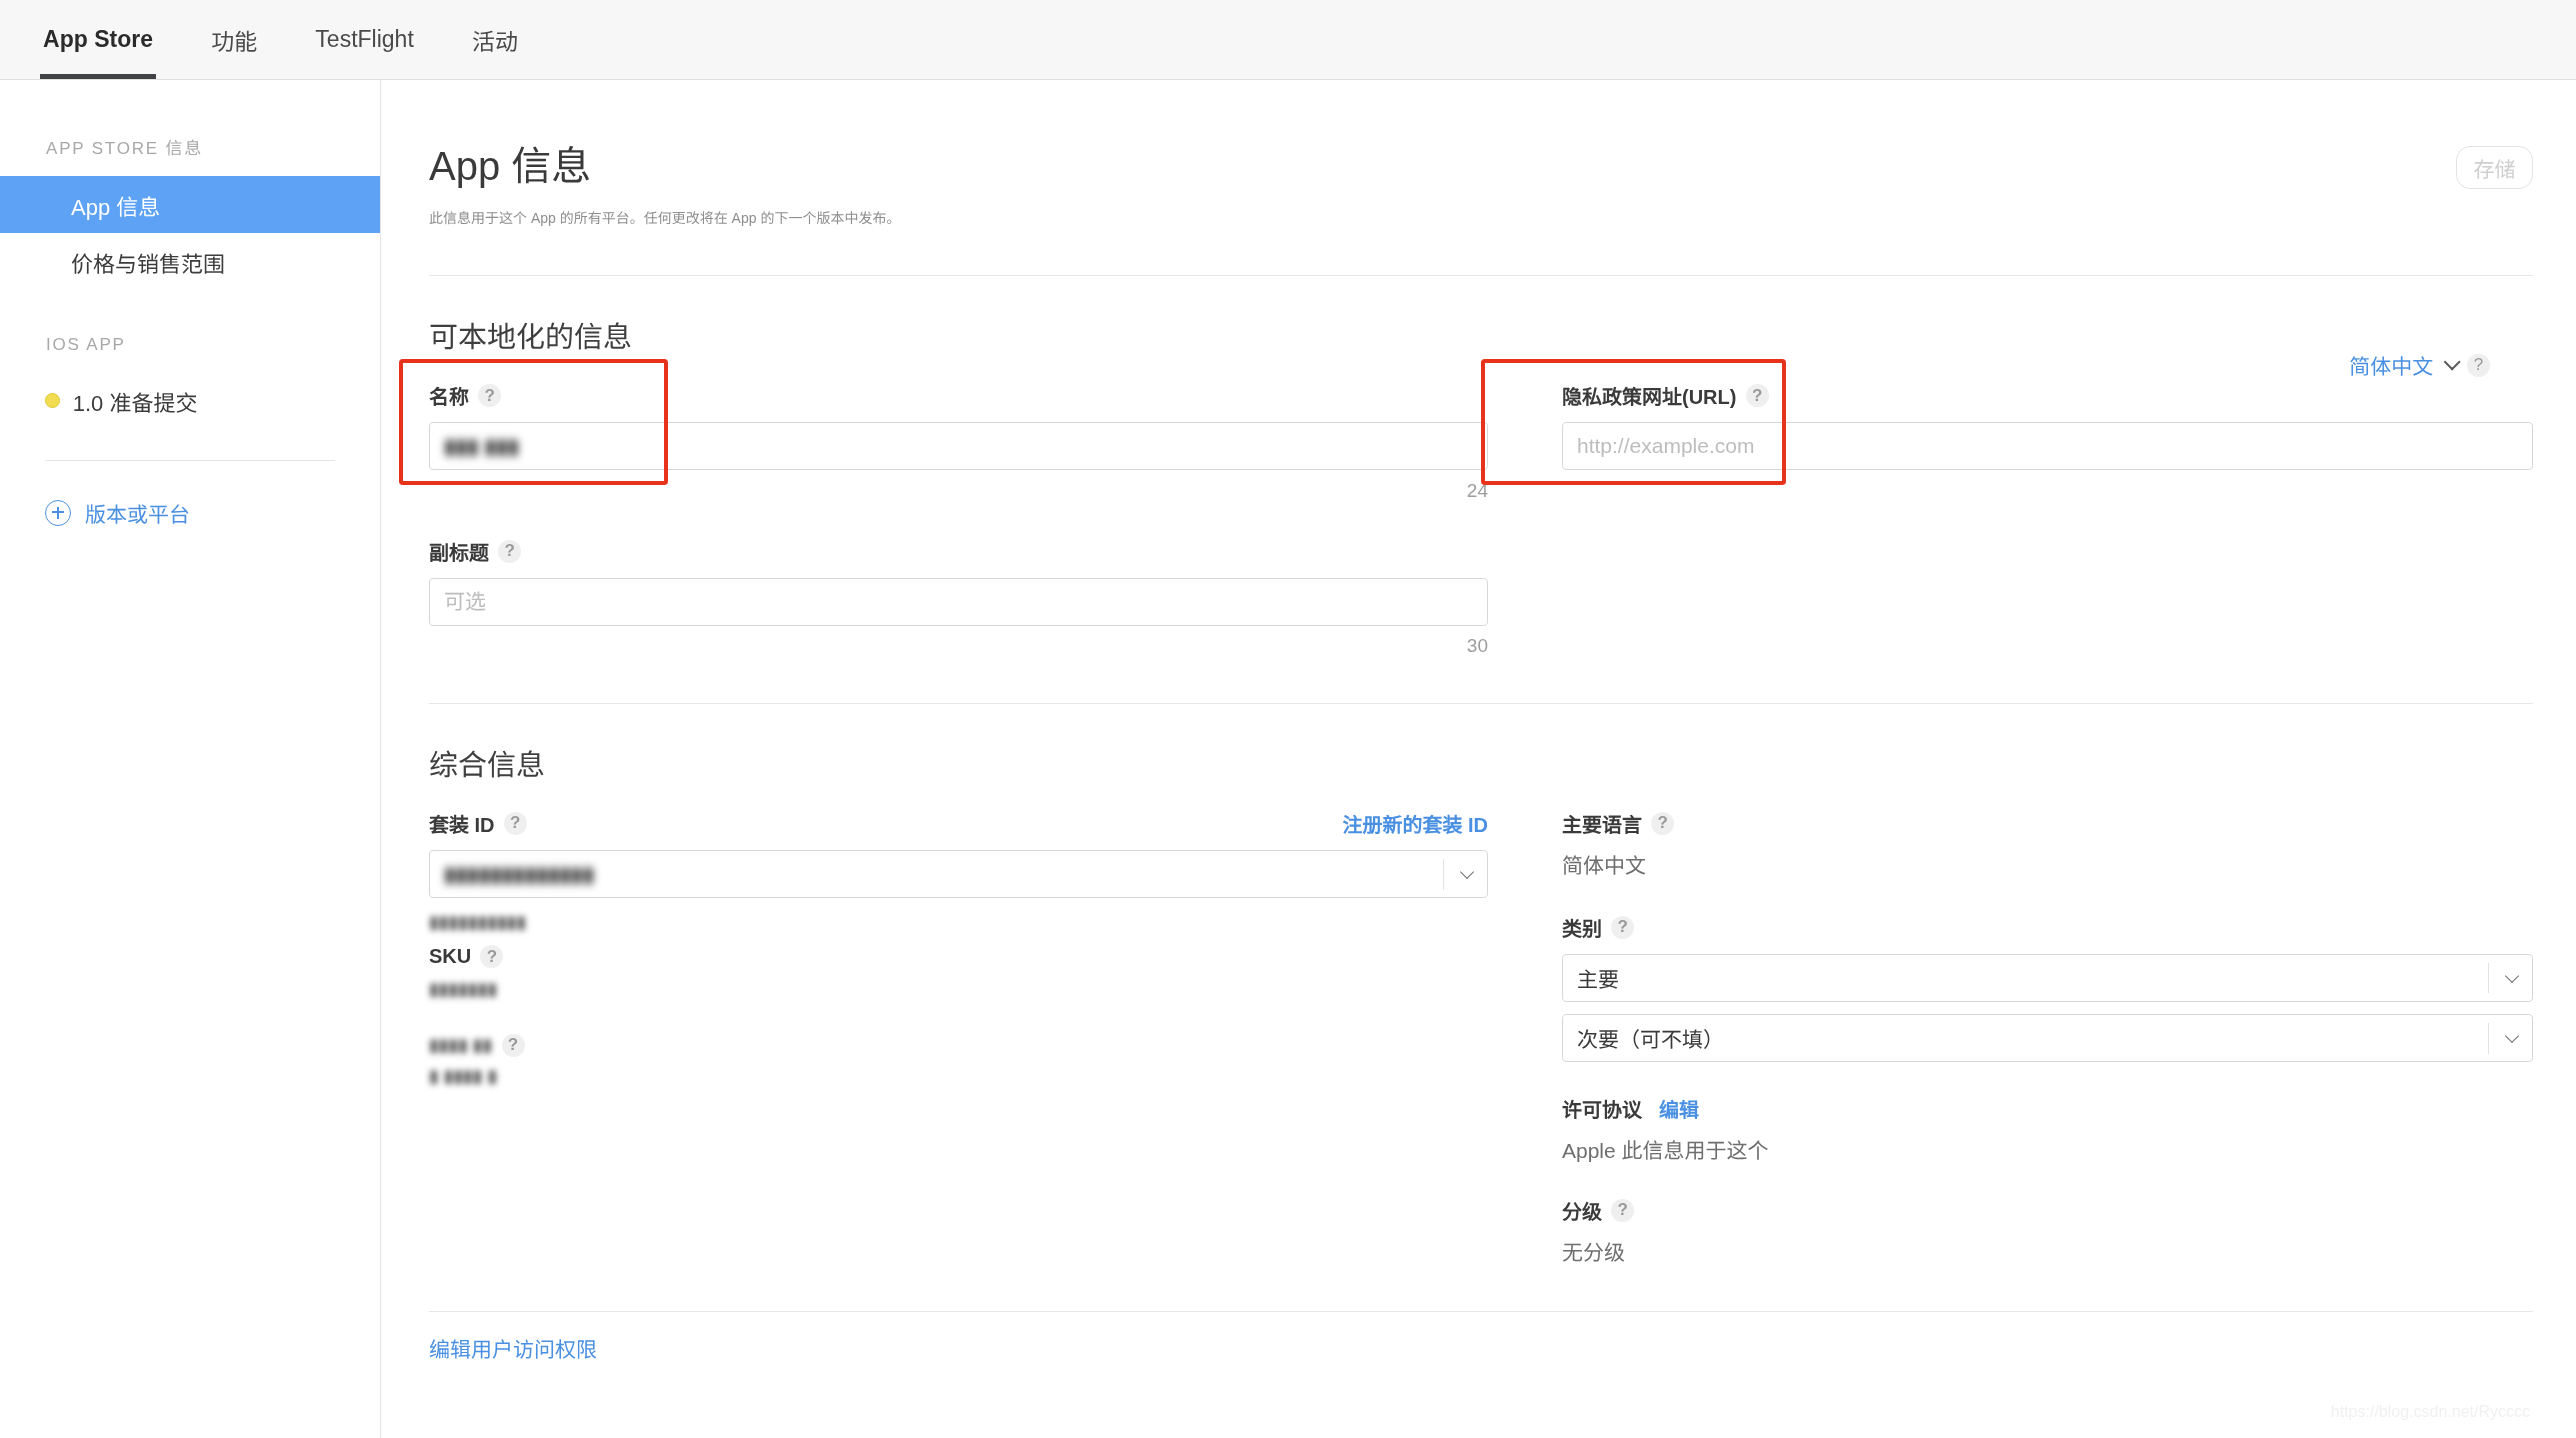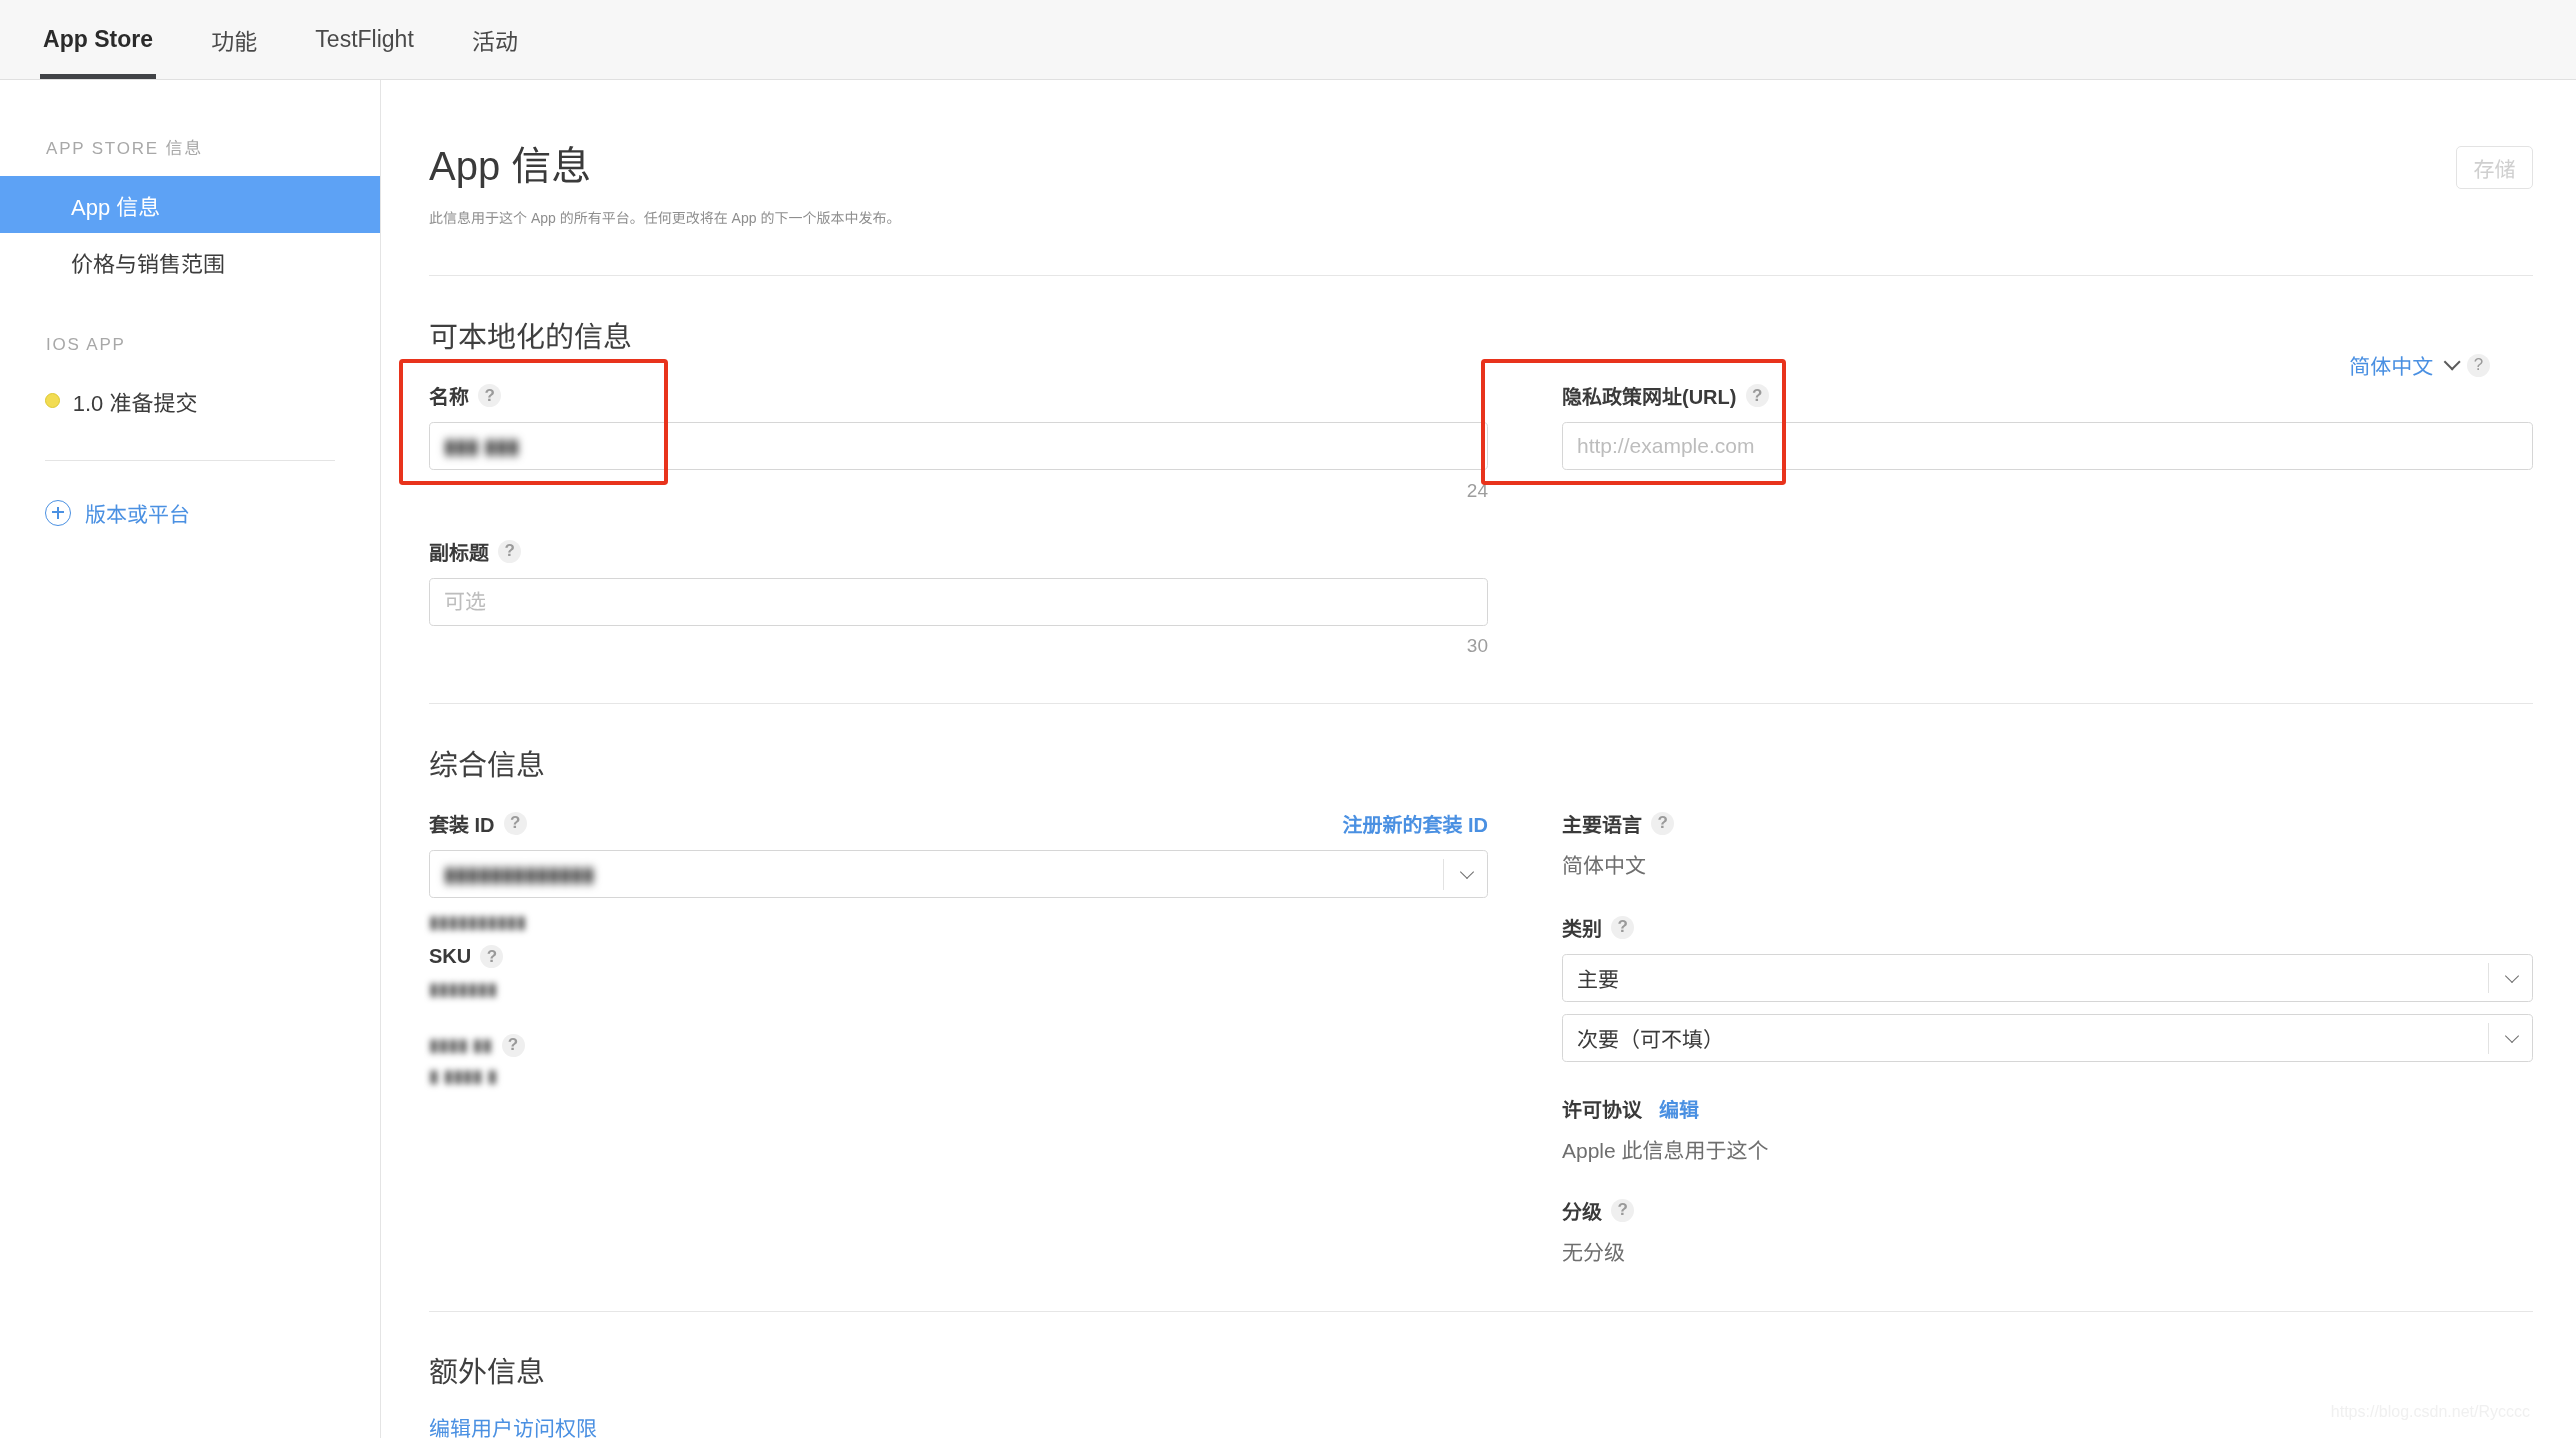--- a/index.html
+++ b/index.html
@@ -78,21 +78,21 @@
   .main{
     position:absolute; top:80px; left:381px;
     width:2195px; height:1359px; background:#fff;
     padding:0 43px 0 48px;
   }
   .page-title{ font-size:40px; color:#3a3a3a; padding-top:54px; font-weight:normal; }
   .page-sub{ font-size:14px; color:#8e8e8e; margin-top:15.4px; }
 
   .save-btn{
     position:absolute; top:146px; right:43px;
-    width:77px; height:43px; border:0.8px solid #e3e3e3; border-radius:5px;
+    width:77px; height:43px; border:0.8px solid #e3e3e3; border-radius:14px;
     background:#fff; color:#cfcfcf; font-size:21px;
     display:flex; align-items:center; justify-content:center;
     font-family:inherit; cursor:default;
   }
 
   .hr{ height:0.8px; background:#e6e6e6; margin-top:48px; }
 
   .section-title{ font-size:29px; color:#3f3f3f; margin-top:37px; font-weight:normal; }
 
   .lang-select{
@@ -357,21 +357,20 @@
             <div class="static-val">无分级</div>
           </div>
 
         </div>
       </div>
     </div>
 
     <div class="hr" style="margin-top:45px;"></div>
 
     <div>
-      <h2 class="section-title">额外信息</h2>
       <div class="link" style="font-size:21px;margin-top:21.5px;">编辑用户访问权限</div>
     </div>
 
   </div>
 
   <div class="save-btn">
     <span>存储</span>
   </div>
 
   <div class="redbox" style="left:399px; top:359px; width:269px; height:126px;"></div>

